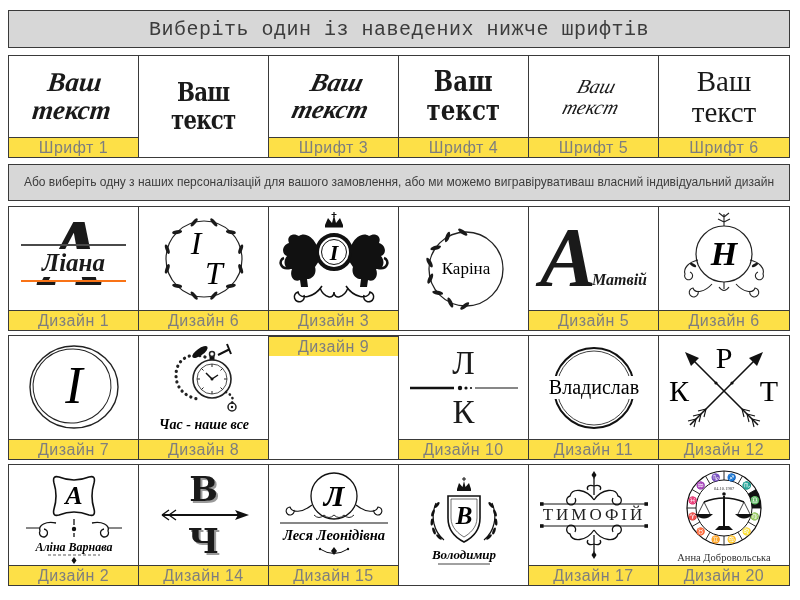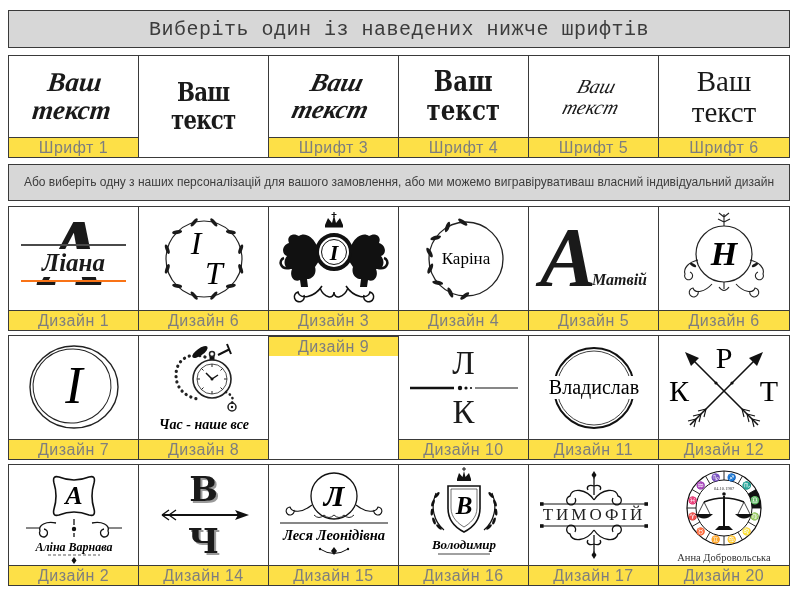--- a/index.html
+++ b/index.html
@@ -179,21 +179,20 @@
             <ellipse cx="57" cy="14" rx="5.5" ry="2" transform="rotate(-80 57 51) rotate(-40 57 14)"></ellipse>
             <ellipse cx="57" cy="14" rx="5.5" ry="2" transform="rotate(-105 57 51) rotate(40 57 14)"></ellipse>
             <ellipse cx="57" cy="14" rx="5.5" ry="2" transform="rotate(-130 57 51) rotate(-40 57 14)"></ellipse>
             <ellipse cx="57" cy="14" rx="5.5" ry="2" transform="rotate(-155 57 51) rotate(40 57 14)"></ellipse>
             <ellipse cx="57" cy="14" rx="5.5" ry="2" transform="rotate(-178 57 51) rotate(-40 57 14)"></ellipse>
           </g>
           <rect x="25" y="40" width="64" height="20" fill="#fff"></rect>
           <text x="57" y="56" font-size="17" text-anchor="middle">Каріна</text>
         </svg>
       </div>
-      <div class="cell-label">Дизайн 4</div>
     </div>
 
     <div class="cell">
       <div class="art">
         <div class="d5wrap">
           <span class="d5-letter">А</span>
           <span class="d5-name">Матвій</span>
         </div>
       </div>
       <div class="cell-label">Дизайн 5</div>
@@ -392,21 +391,20 @@
               <ellipse cx="91" cy="38" rx="3.6" ry="1.4" transform="rotate(70 91 38)"></ellipse>
               <ellipse cx="92" cy="47" rx="3.6" ry="1.4" transform="rotate(85 92 47)"></ellipse>
               <ellipse cx="90" cy="56" rx="3.6" ry="1.4" transform="rotate(110 90 56)"></ellipse>
               <ellipse cx="85" cy="62" rx="3.6" ry="1.4" transform="rotate(135 85 62)"></ellipse>
             </g>
           </g>
           <text x="60" y="84" font-size="13" font-style="italic" font-weight="bold" text-anchor="middle">Володимир</text>
           <line x1="34" y1="89" x2="86" y2="89" stroke="#111" stroke-width=".8"></line>
         </svg>
       </div>
-      <div class="cell-label">Дизайн 16</div>
     </div>
 
     <div class="cell">
       <div class="art">
         <svg width="120" height="102" viewBox="0 0 120 102">
           <g id="d17f" fill="none" stroke="#111" stroke-width="1.3">
             <line x1="8" y1="40" x2="112" y2="40" stroke-width="1"></line>
             <rect x="6" y="38.2" width="3.6" height="3.6" fill="#111" stroke="none"></rect>
             <rect x="110.4" y="38.2" width="3.6" height="3.6" fill="#111" stroke="none"></rect>
             <path d="M60,36 C52,24 38,24 36,32 a4.5,4.5 0 1 0 5,2"></path>

